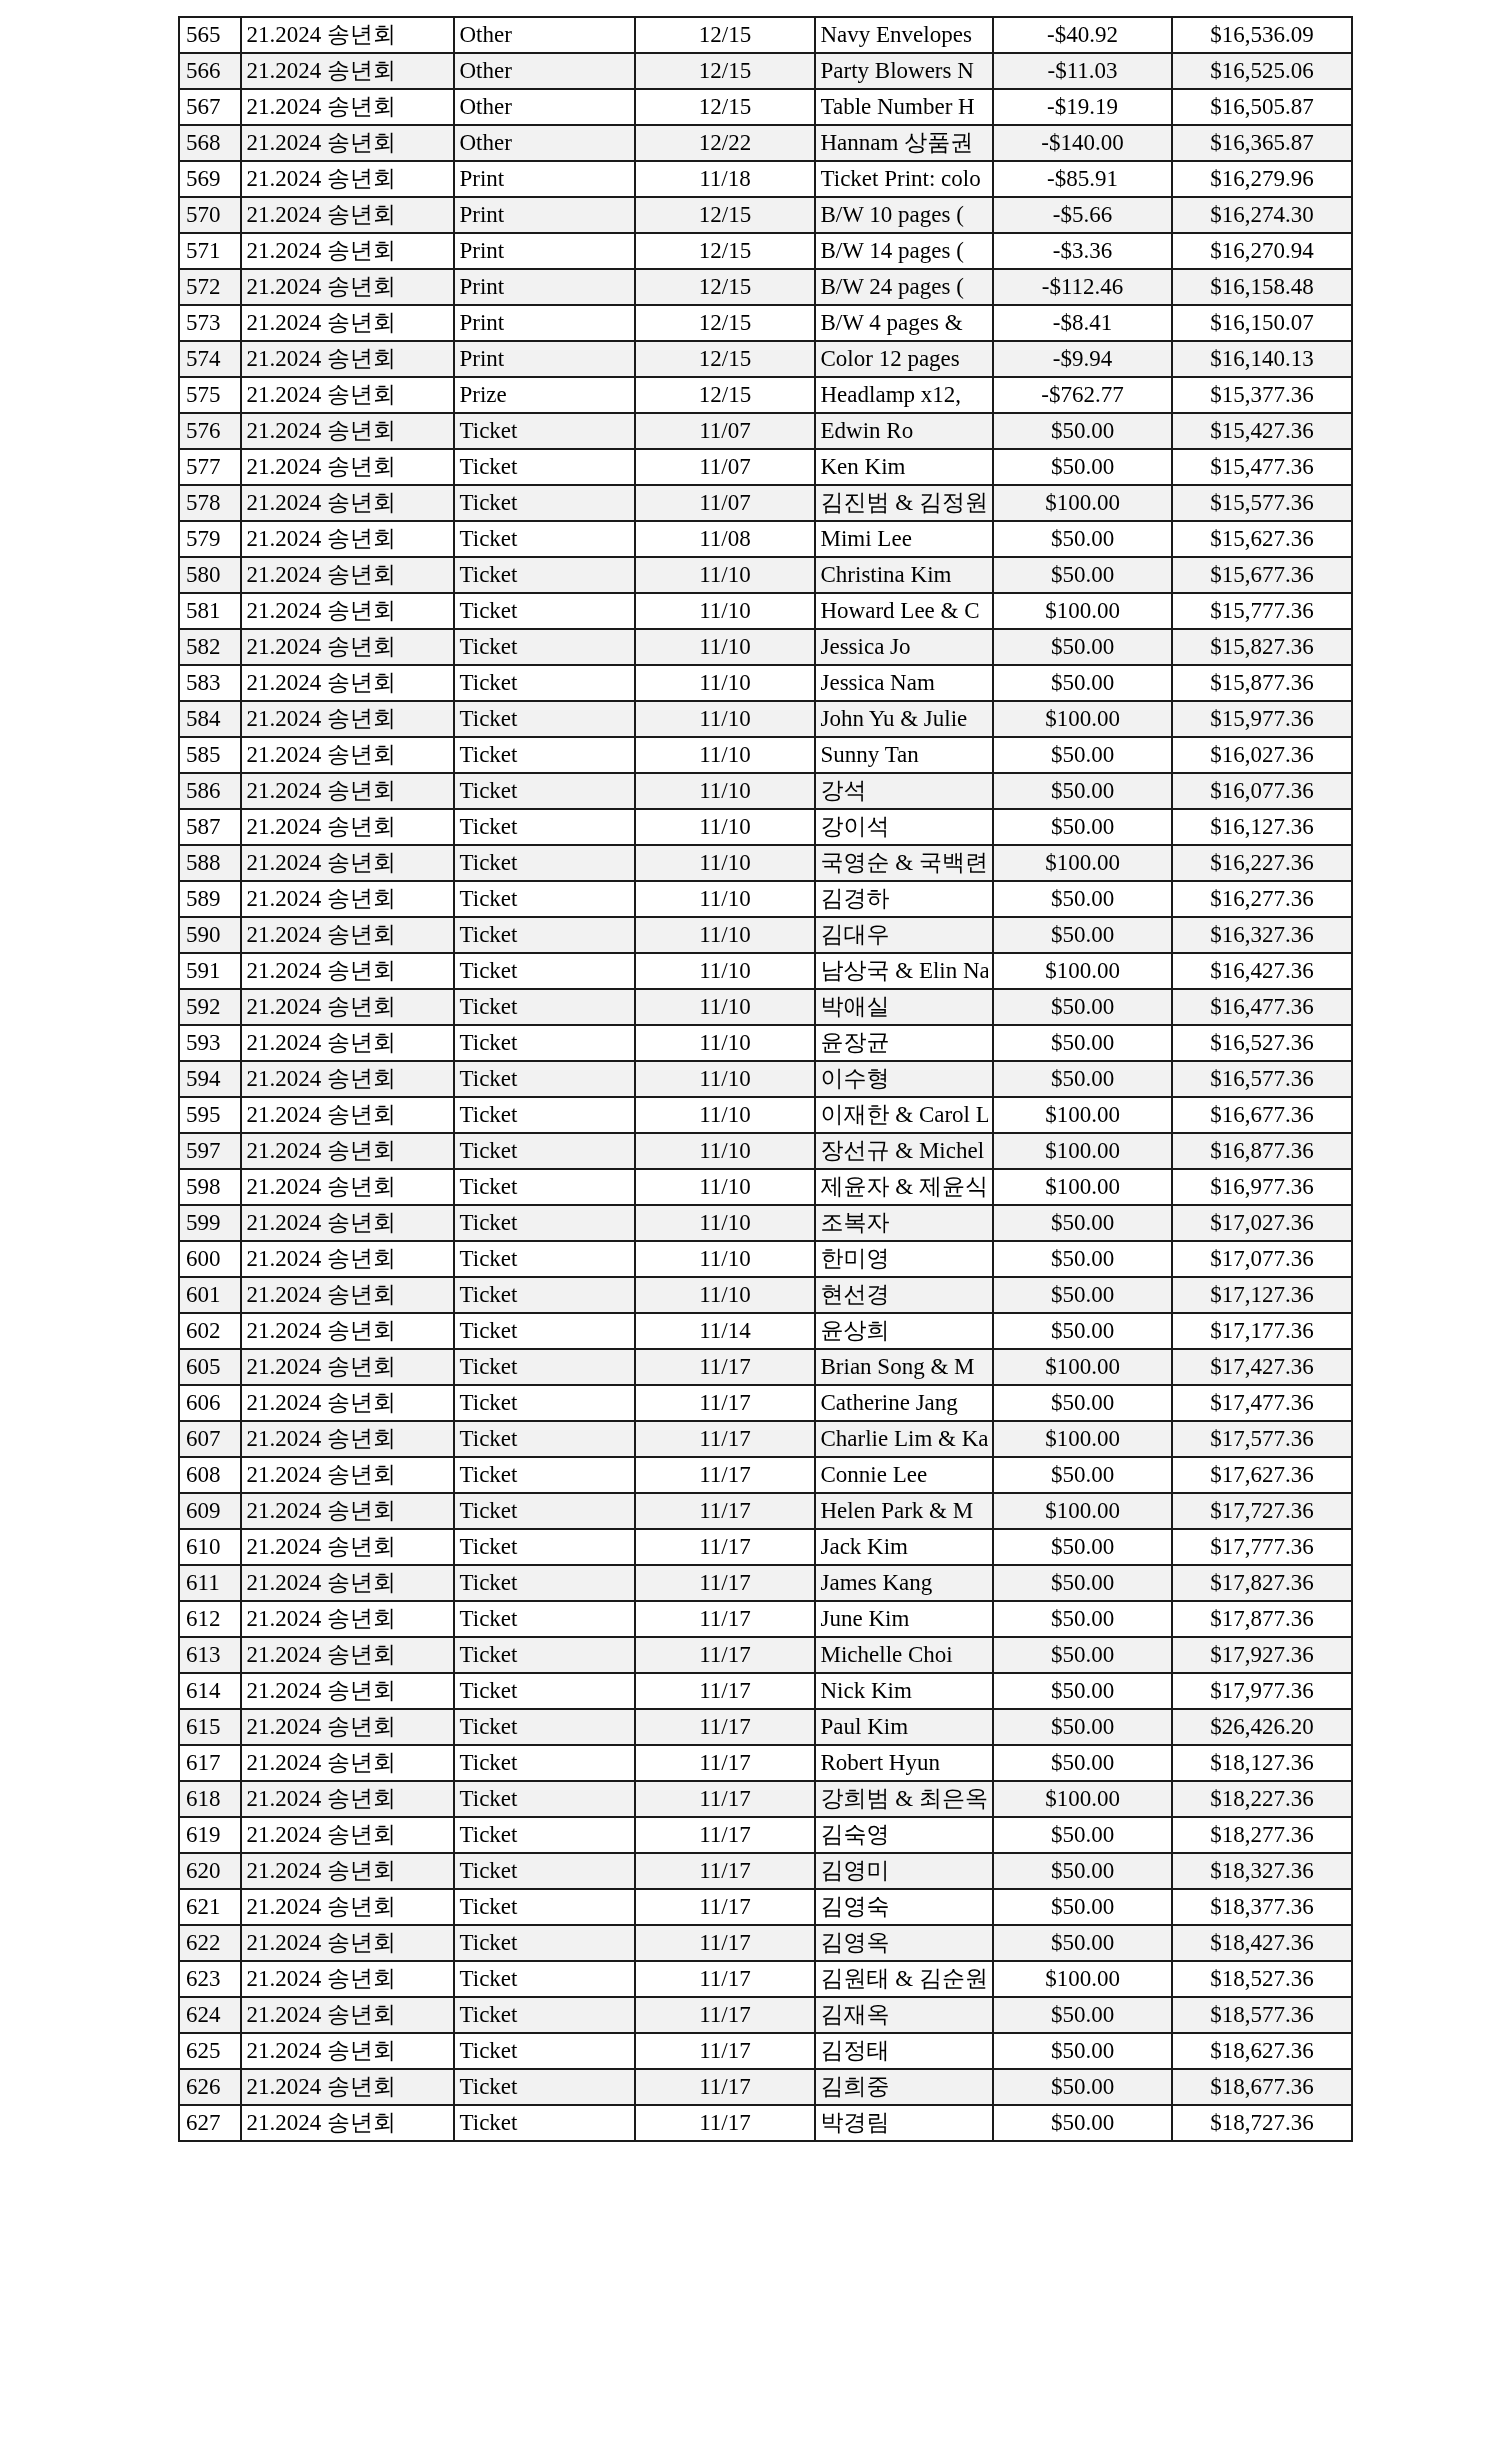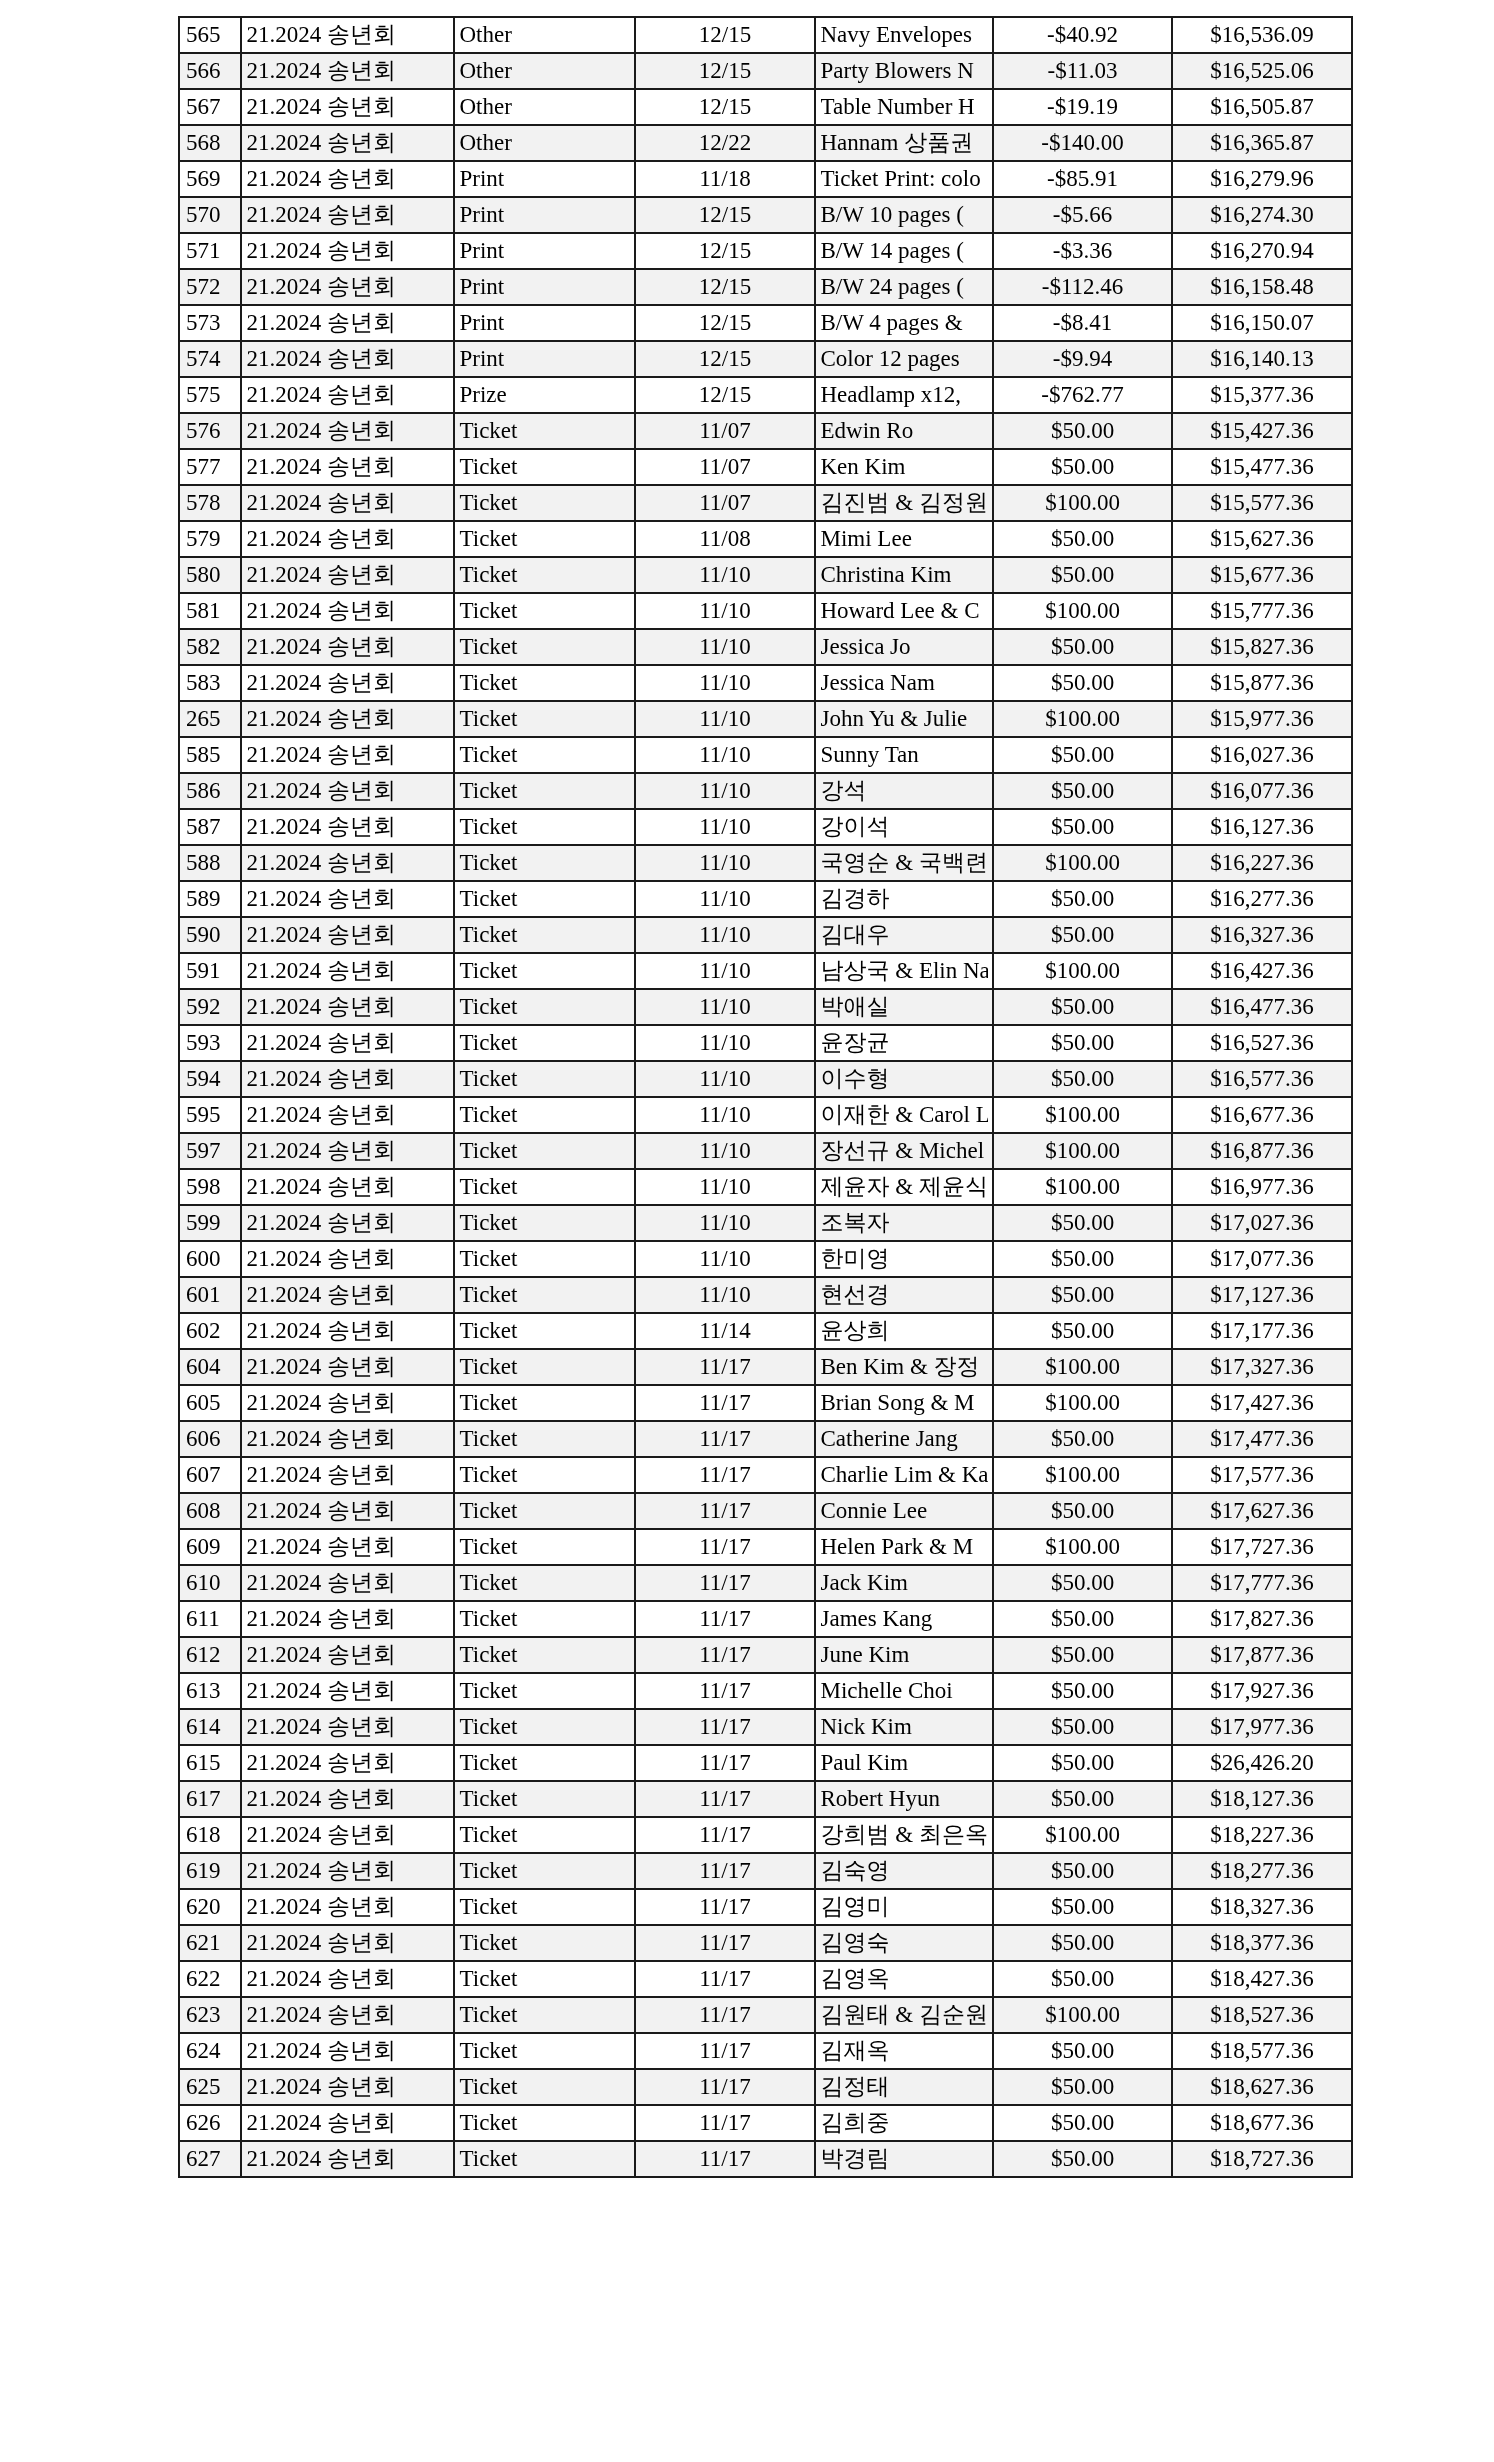--- a/index.html
+++ b/index.html
@@ -256,21 +256,21 @@
     <td class="c-cat">Ticket</td>
     <td class="c-date">11/10</td>
     <td class="c-desc">
           <span class="clip">Jessica Nam</span>
         </td>
     <td class="c-amt">$50.00</td>
     <td class="c-bal">$15,877.36</td>
   </tr>
 
   <tr>
-    <td class="c-no">265</td>
+    <td class="c-no">584</td>
     <td class="c-ev">21.2024 송년회</td>
     <td class="c-cat">Ticket</td>
     <td class="c-date">11/10</td>
     <td class="c-desc">
           <span class="clip">John Yu &amp; Julie</span>
         </td>
     <td class="c-amt">$100.00</td>
     <td class="c-bal">$15,977.36</td>
   </tr>
 
@@ -473,31 +473,20 @@
     <td class="c-cat">Ticket</td>
     <td class="c-date">11/14</td>
     <td class="c-desc">
           <span class="clip">윤상희</span>
         </td>
     <td class="c-amt">$50.00</td>
     <td class="c-bal">$17,177.36</td>
   </tr>
 
 
-  <tr>
-    <td class="c-no">604</td>
-    <td class="c-ev">21.2024 송년회</td>
-    <td class="c-cat">Ticket</td>
-    <td class="c-date">11/17</td>
-    <td class="c-desc">
-          <span class="clip">Ben Kim &amp; 장정</span>
-        </td>
-    <td class="c-amt">$100.00</td>
-    <td class="c-bal">$17,327.36</td>
-  </tr>
 
   <tr>
     <td class="c-no">605</td>
     <td class="c-ev">21.2024 송년회</td>
     <td class="c-cat">Ticket</td>
     <td class="c-date">11/17</td>
     <td class="c-desc">
           <span class="clip">Brian Song &amp; M</span>
         </td>
     <td class="c-amt">$100.00</td>

